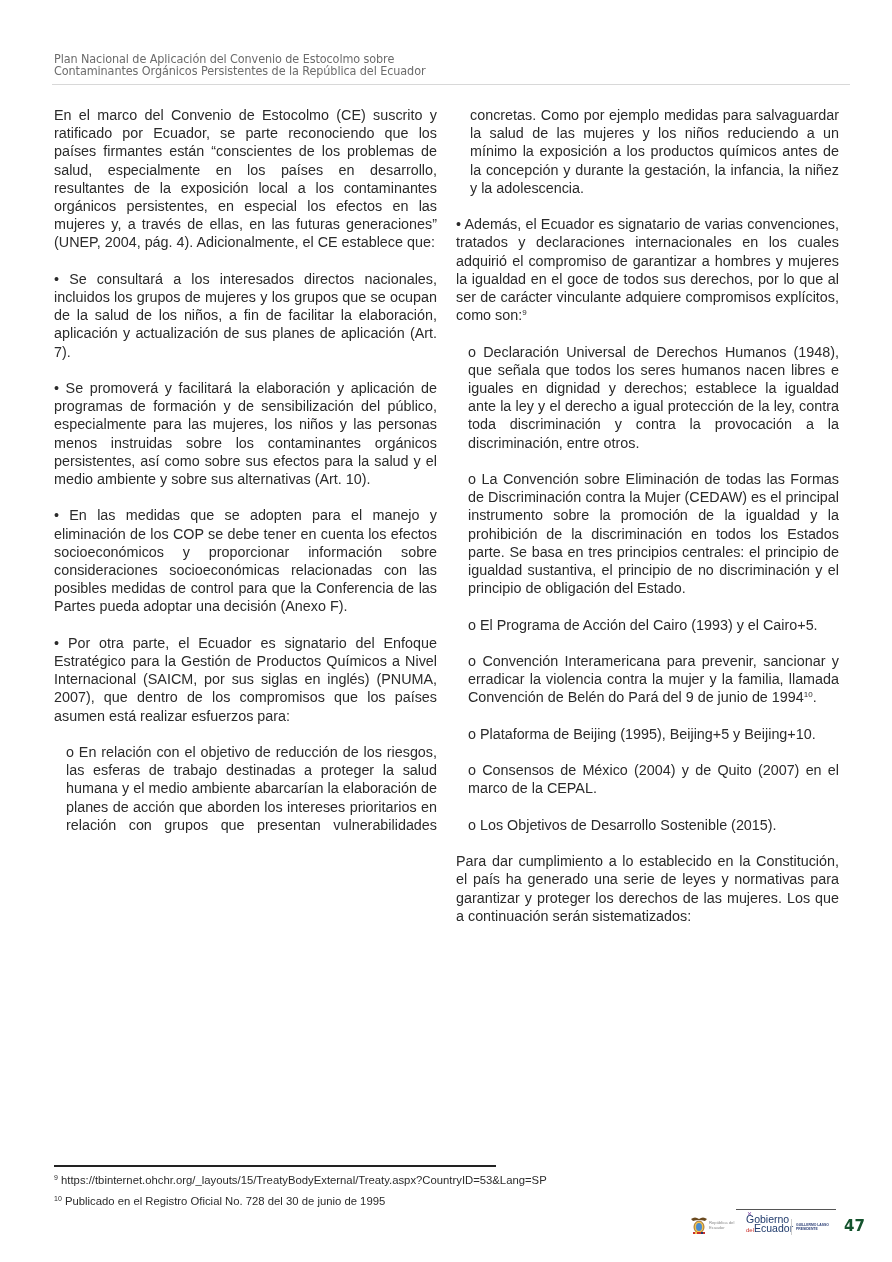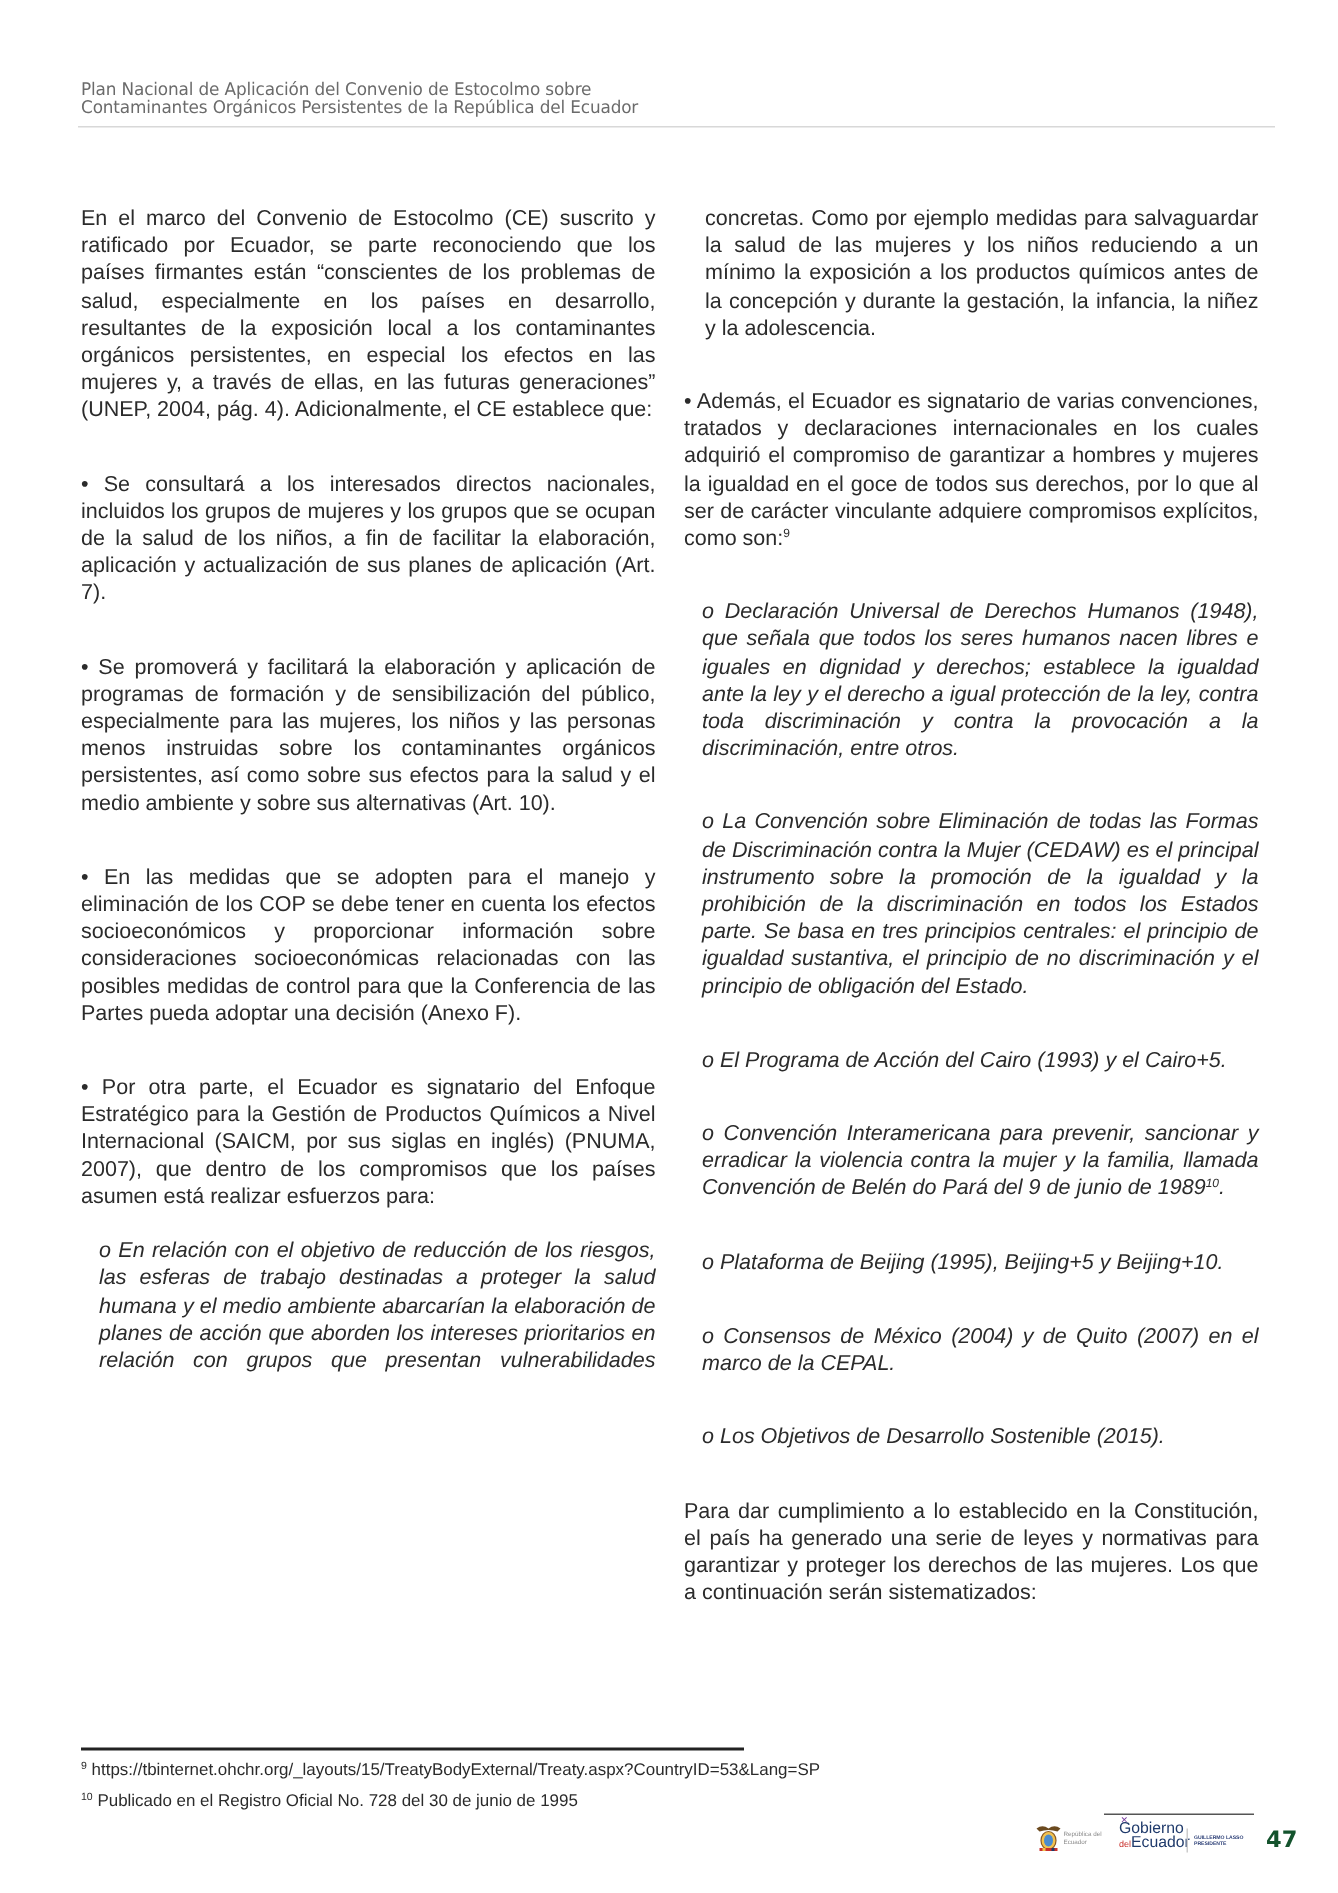--- a/index.html
+++ b/index.html
@@ -7,23 +7,23 @@
          font-family: "Liberation Sans", sans-serif; color: #2b2b2b; }
   .header { position: absolute; left: 54px; top: 53px; width: 796px; }
   .header-title { font-family: "DejaVu Sans", sans-serif; font-size: 11.6px; line-height: 12px;
                   color: #6b6b6b; letter-spacing: -0.1px; transform: scaleX(0.97); transform-origin: left; }
   .header-rule { position: absolute; left: 52px; top: 84px; width: 798px; height: 1px; background: #d8d8d8; }
 
   .col { position: absolute; top: 106px; font-size: 14.35px; line-height: 18.2px; text-align: justify; }
   .col-left { left: 54px; width: 383px; }
   .col-right { left: 456px; width: 383px; }
   .para { margin: 0 0 18.2px 0; }
-  .sub { padding-left: 12px; font-style: italic; }
+  .sub { padding-left: 12px; }
   .cont { padding-left: 14px; }
-  .last-line { text-align-last: left; margin-top: 31px; }
+  .last-line { text-align-last: left; }
   sup { font-size: 8px; line-height: 0; vertical-align: 5px; }
 
   .fn-rule { position: absolute; left: 54px; top: 1165px; width: 442px; height: 2px; background: #222; }
   .footnotes { position: absolute; left: 54px; top: 1174px; font-size: 11.3px; color: #2b2b2b; }
   .fn { margin: 0 0 9px 0; line-height: 12px; white-space: nowrap; }
   .fn sup { font-size: 7px; vertical-align: 4px; }
 
   .footer { position: absolute; left: 686px; top: 1206px; width: 180px; height: 40px; }
   .footer-rule { position: absolute; left: 50px; top: 3px; width: 100px; height: 1px; background: #555; }
   .crest { position: absolute; left: 4px; top: 10px; width: 18px; height: 20px; }
@@ -52,21 +52,21 @@
   <p class="para last-line">• Por otra parte, el Ecuador es signatario del Enfoque Estratégico para la Gestión de Productos Químicos a Nivel Internacional (SAICM, por sus siglas en inglés) (PNUMA, 2007), que dentro de los compromisos que los países asumen está realizar esfuerzos para:</p>
   <p class="para sub" style="text-align-last: justify;">o En relación con el objetivo de reducción de los riesgos, las esferas de trabajo destinadas a proteger la salud humana y el medio ambiente abarcarían la elaboración de planes de acción que aborden los intereses prioritarios en relación con grupos que presentan vulnerabilidades</p>
 </div>
 
 <div class="col col-right">
   <p class="para cont last-line">concretas. Como por ejemplo medidas para salvaguardar la salud de las mujeres y los niños reduciendo a un mínimo la exposición a los productos químicos antes de la concepción y durante la gestación, la infancia, la niñez y la adolescencia.</p>
   <p class="para last-line"><span>• Además, el Ecuador es signatario de varias convenciones, tratados y declaraciones internacionales en los cuales adquirió el compromiso de garantizar a hombres y mujeres la igualdad en el goce de todos sus derechos, por lo que al ser de carácter vinculante adquiere compromisos explícitos, como son:</span><sup>9</sup></p>
   <p class="para sub last-line">o Declaración Universal de Derechos Humanos (1948), que señala que todos los seres humanos nacen libres e iguales en dignidad y derechos; establece la igualdad ante la ley y el derecho a igual protección de la ley, contra toda discriminación y contra la provocación a la discriminación, entre otros.</p>
   <p class="para sub last-line">o La Convención sobre Eliminación de todas las Formas de Discriminación contra la Mujer (CEDAW) es el principal instrumento sobre la promoción de la igualdad y la prohibición de la discriminación en todos los Estados parte. Se basa en tres principios centrales: el principio de igualdad sustantiva, el principio de no discriminación y el principio de obligación del Estado.</p>
   <p class="para sub last-line">o El Programa de Acción del Cairo (1993) y el Cairo+5.</p>
-  <p class="para sub last-line"><span>o Convención Interamericana para prevenir, sancionar y erradicar la violencia contra la mujer y la familia, llamada Convención de Belén do Pará del 9 de junio de 1989</span><sup>10</sup>.</p>
+  <p class="para sub last-line"><span>o Convención Interamericana para prevenir, sancionar y erradicar la violencia contra la mujer y la familia, llamada Convención de Belén do Pará del 9 de junio de 1994</span><sup>10</sup>.</p>
   <p class="para sub last-line">o Plataforma de Beijing (1995), Beijing+5 y Beijing+10.</p>
   <p class="para sub last-line">o Consensos de México (2004) y de Quito (2007) en el marco de la CEPAL.</p>
   <p class="para sub last-line">o Los Objetivos de Desarrollo Sostenible (2015).</p>
   <p class="para last-line">Para dar cumplimiento a lo establecido en la Constitución, el país ha generado una serie de leyes y normativas para garantizar y proteger los derechos de las mujeres. Los que a continuación serán sistematizados:</p>
 </div>
 
 <div class="fn-rule"></div>
 <div class="footnotes">
   <p class="fn"><sup>9</sup> <span>https://tbinternet.ohchr.org/_layouts/15/TreatyBodyExternal/Treaty.aspx?CountryID=53&amp;Lang=SP</span></p>
   <p class="fn"><sup>10</sup> <span>Publicado en el Registro Oficial No. 728 del 30 de junio de 1995</span></p>

